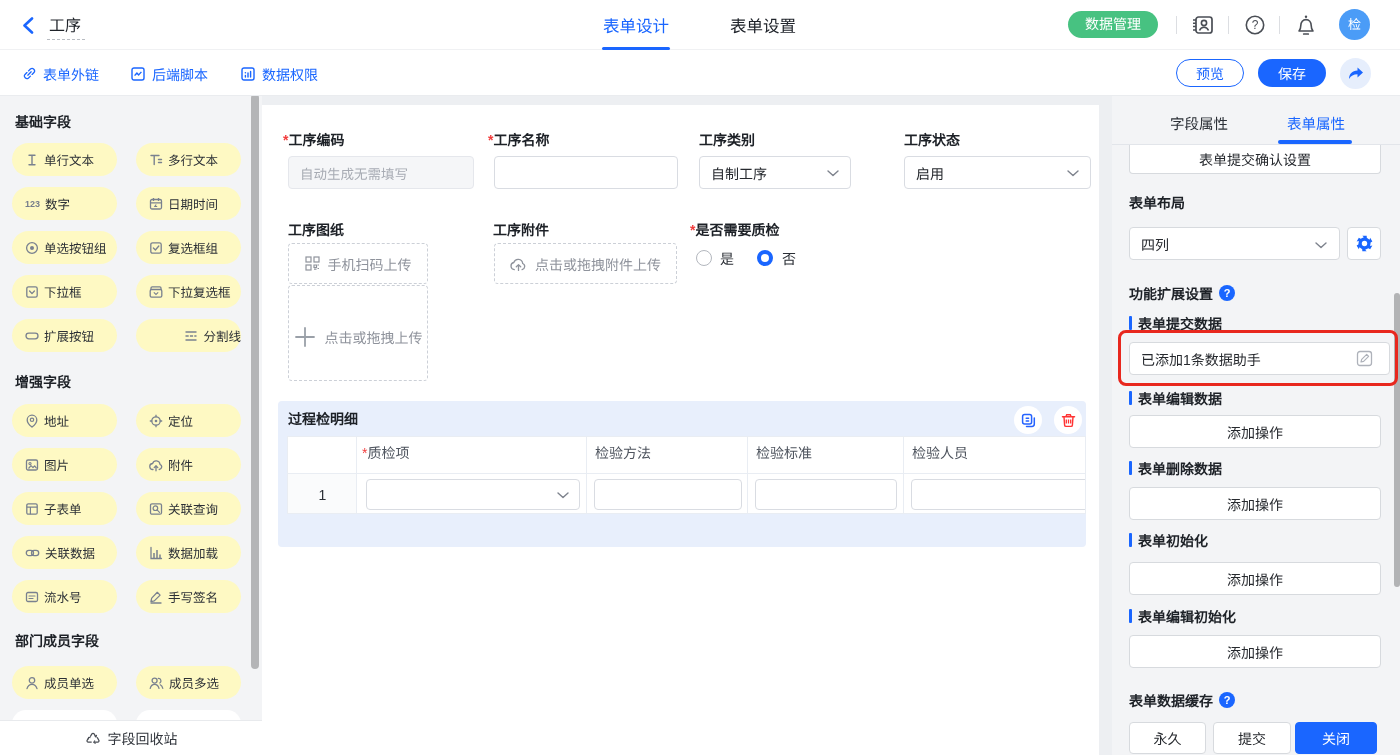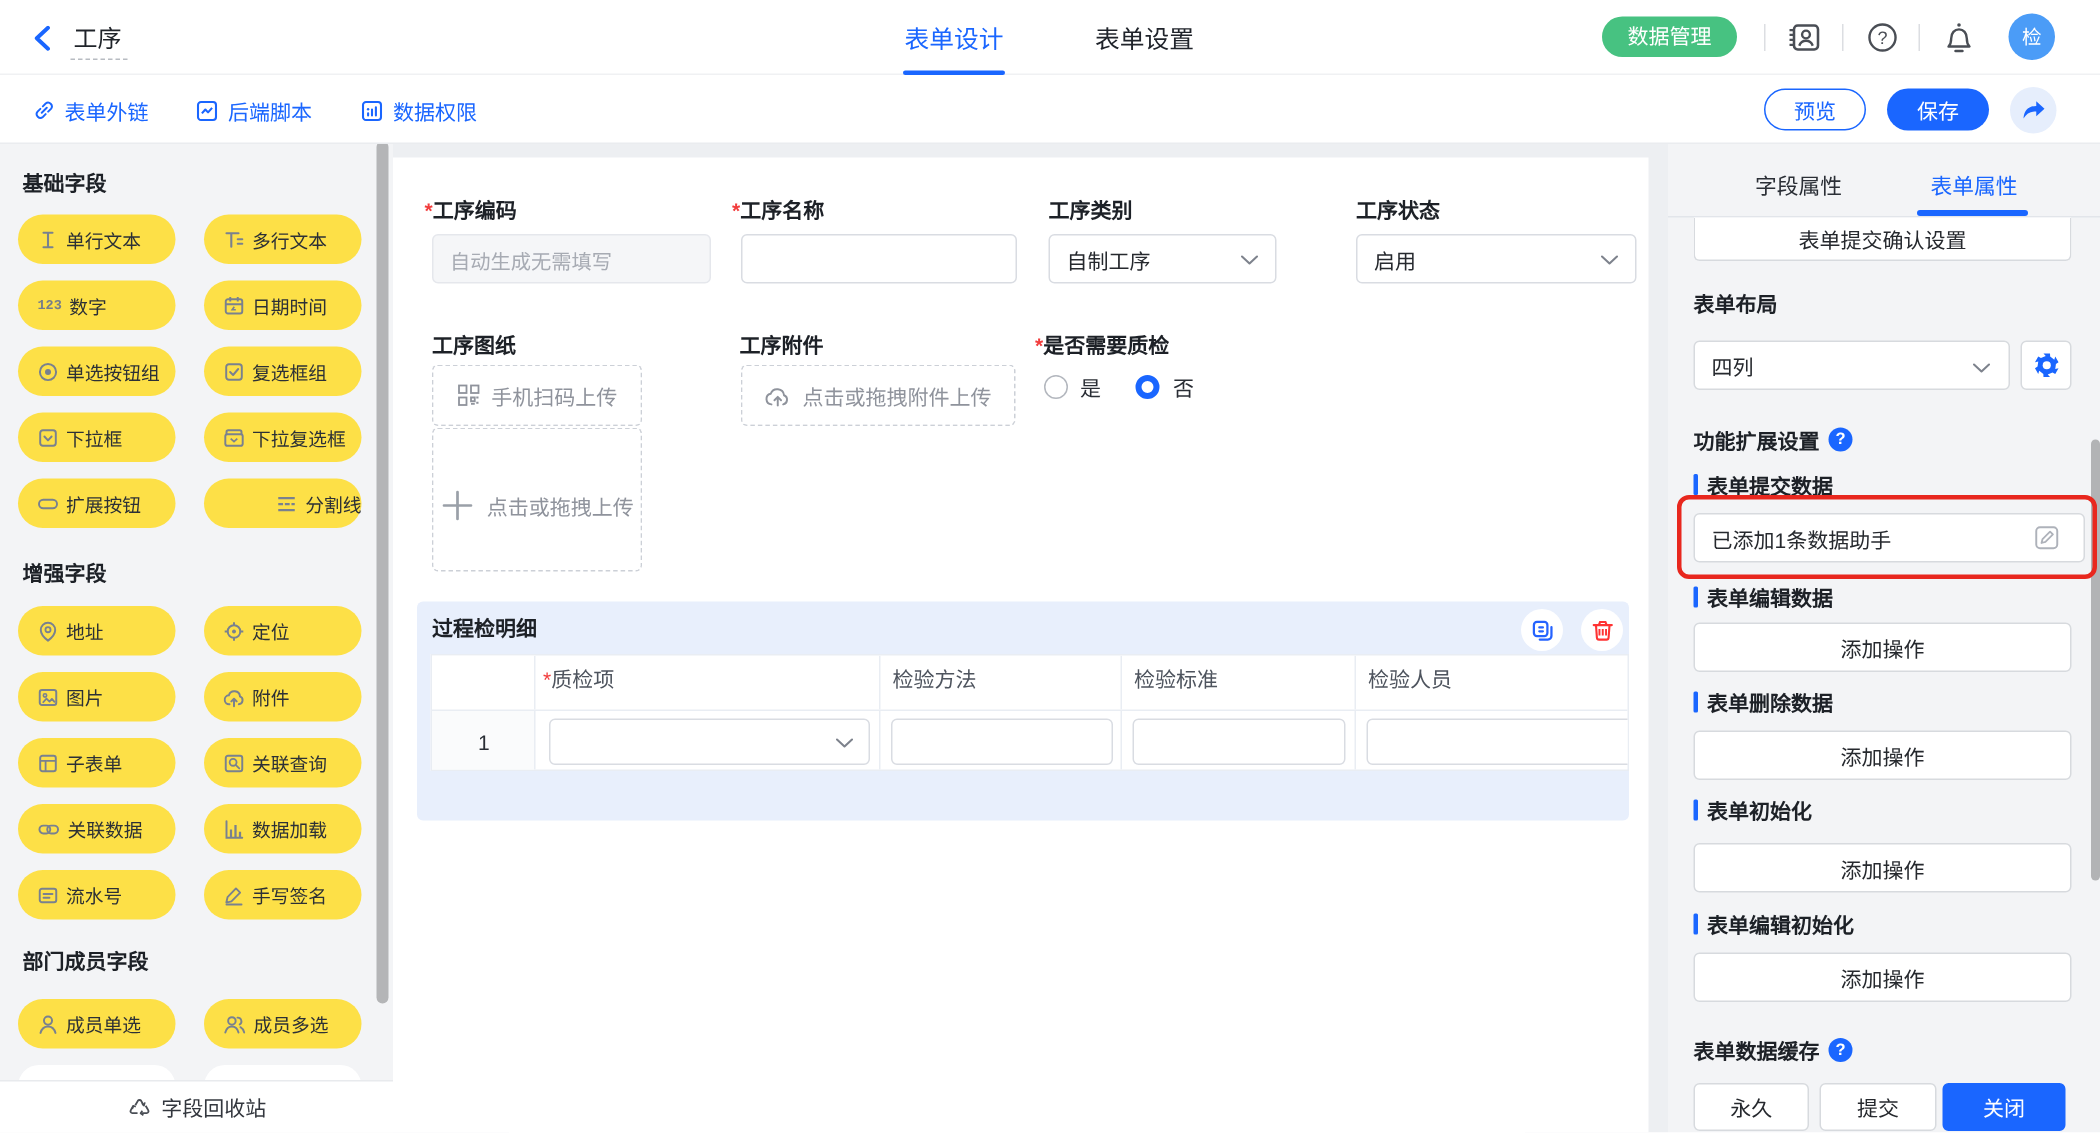--- a/index.html
+++ b/index.html
@@ -20,35 +20,35 @@
 .avatar { position:absolute; left:1339px; top:9px; width:31px; height:31px; border-radius:50%; background:#4b9cf7; color:#fff; font-size:13px; text-align:center; line-height:31px; }
 
 #tbar { position:absolute; left:0; top:51px; width:1400px; height:45px; background:#fff; border-bottom:1px solid #eaecef; z-index:5; }
 .tlink { position:absolute; top:0; height:45px; display:flex; align-items:center; gap:7px; color:#1a66ff; font-size:14px; }
 .btn-outline { position:absolute; top:8px; height:28px; border:1px solid #1a66ff; color:#1a66ff; background:#fff; border-radius:15px; font-size:14px; display:flex; align-items:center; justify-content:center; }
 .btn-solid { position:absolute; top:8px; height:28px; background:#1a66ff; color:#fff; border-radius:15px; font-size:14px; display:flex; align-items:center; justify-content:center; }
 .share-circ { position:absolute; left:1340px; top:7px; width:31px; height:31px; border-radius:50%; background:#e6eefc; display:flex; align-items:center; justify-content:center; }
 
 #lsb { position:absolute; left:0; top:96px; width:262px; height:659px; background:#f3f4f6; z-index:2; }
 #lsb h3 { position:absolute; left:15px; font-size:14px; color:#1d2127; font-weight:700; }
-.fbtn { position:absolute; width:105px; height:33px; background:#fde047; border-radius:17px; display:flex; align-items:center; padding-left:13px; gap:5px; font-size:12.5px; color:#2c3036;font-family:Liberation Mono, monospace; }
+.fbtn { position:absolute; width:105px; height:33px; background:#fef9c3; border-radius:17px; display:flex; align-items:center; padding-left:13px; gap:5px; font-size:12.5px; color:#2c3036; }
 .fbtn svg { flex:none; }
 .fbtn .num { font-size:9px; font-weight:700; color:#757d8b; letter-spacing:0; }
 .stub { position:absolute; width:105px; height:14px; background:#fff; border-radius:17px 17px 0 0; }
 #recycle { position:absolute; left:0; top:624px; width:262px; height:35px; background:#fff; border-top:1px solid #e8eaed; display:flex; align-items:center; justify-content:center; gap:7px; font-size:14px; color:#33373e; }
 .sb-scroll { position:absolute; left:251px; top:-2px; width:8px; height:575px; background:#b4b5b7; border-radius:4px; }
 
 #canvas { position:absolute; left:262px; top:96px; width:850px; height:659px; background:#edeff2; }
 #panel { position:absolute; left:0; top:9px; width:837px; height:650px; background:#fff; }
 .flabel { position:absolute; font-size:14px; font-weight:700; color:#1d2127; }
 .flabel .req, .req { color:#f23c3c; }
 .finput { position:absolute; height:33px; background:#fff; border:1px solid #d9dce2; border-radius:4px; font-size:14px; color:#26292e; display:flex; align-items:center; padding:0 11px; }
 .finput.dis { background:#f5f6f8; border-color:#e5e7ec; color:#a7abb3; }
 .chev { position:absolute; }
-.upbox { position:absolute; border:1px dashed #ccd0d7; border-radius:4px; display:flex; align-items:center; justify-content:center; gap:8px; color:#8f939c; font-size:14px; background:#fff; }
+.upbox { position:absolute; border:1px dashed #ccd0d7; border-radius:4px; display:flex; align-items:center; justify-content:center; gap:8px; color:#8f939c; font-size:14px; background:#fff;font-family:Liberation Serif, serif; }
 
 #subtbl { position:absolute; left:16px; top:296px; width:808px; height:146px; background:#e8effc; border-radius:4px; }
 #subtbl .stitle { position:absolute; left:10px; top:7px; font-size:14px; font-weight:700; color:#1d2127; }
 .icircle { position:absolute; width:28px; height:28px; border-radius:50%; background:#fff; display:flex; align-items:center; justify-content:center; }
 #tblwrap { position:absolute; left:9px; top:35px; width:799px; height:78px; background:#fff; border:1px solid #e9edf3; overflow:hidden; }
 .tcell { position:absolute; border-right:1px solid #e9edf3; }
 .thead-t { position:absolute; top:5px; font-size:14px; color:#4e545e; }
 .tinput { position:absolute; height:31px; background:#fff; border:1px solid #d9dce2; border-radius:4px; }
 
 #rsb { position:absolute; left:1112px; top:96px; width:288px; height:659px; background:#f3f4f6; }

